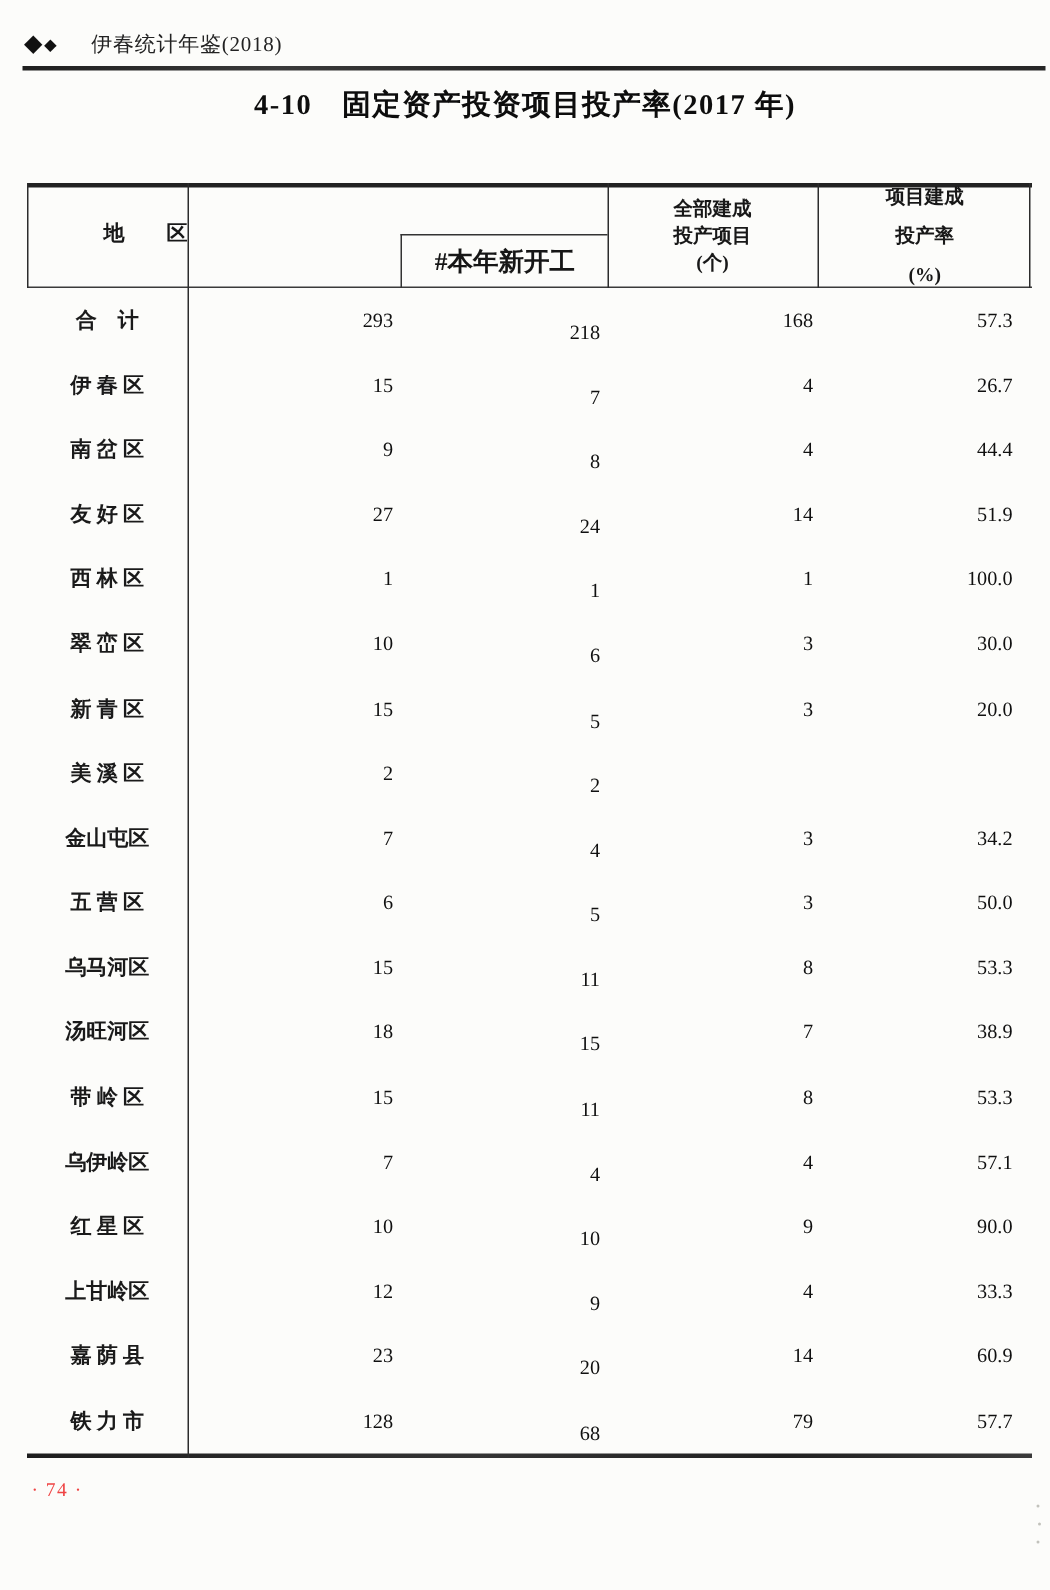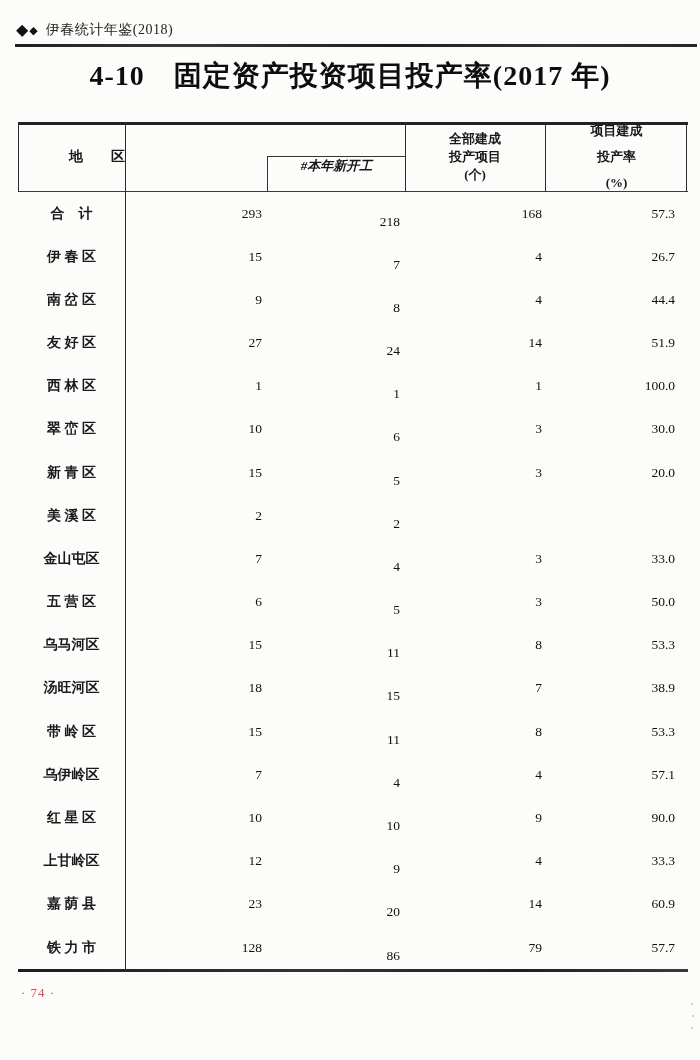--- a/index.html
+++ b/index.html
@@ -4,44 +4,44 @@
 <style>
   html,body{margin:0;padding:0;}
   .page{
     position:relative;width:700px;height:1060px;background:#fcfcfa;
     font-family:"Liberation Serif","DejaVu Serif",serif;color:#161616;overflow:hidden;
   }
   
   .book-header{position:absolute;left:16px;top:19px;height:22px;display:flex;align-items:center;}
   .diamond-lg{font-size:16px;color:#111;line-height:1;}
   .diamond-sm{font-size:11px;color:#111;line-height:1;margin-left:1px;}
-  .book-title{font-size:14px;margin-left:8px;color:#232323;letter-spacing:0.5px;text-align:right;}
+  .book-title{font-size:14px;margin-left:23px;color:#232323;letter-spacing:0.5px;text-align:right;}
   .header-rule{position:absolute;left:15px;top:44px;width:682px;height:3px;
     background:linear-gradient(90deg,#1f1f1f,#3a3a3a 25%,#202020 55%,#333 80%,#262626);}
   
   .page-title{position:absolute;left:0;top:57px;width:100%;text-align:center;
-    font-size:28px;font-weight:700;letter-spacing:1px;color:#0d0d0d;}
+    font-size:19px;font-weight:700;letter-spacing:1px;color:#0d0d0d;}
   
   .table{position:absolute;left:18px;top:122px;width:670px;height:850px;font-size:14px;}
   .t-top{position:absolute;left:0;top:0;width:670px;height:2.5px;background:#222;}
   .t-hbottom{position:absolute;left:0;top:69px;width:670px;height:1.2px;background:#3a3a3a;}
   .t-bottom{position:absolute;left:0;top:847px;width:670px;height:3px;
     background:linear-gradient(90deg,#1d1d1d,#343434 45%,#202020 75%,#3a3a3a);}
   .vline-region{position:absolute;left:107px;top:0;width:1.3px;height:850px;background:#2c2c2c;}
   .hv{position:absolute;top:0;width:1.3px;height:70px;background:#2c2c2c;}
   .hv-left{left:0;}
   .hv-c2{left:387px;}
   .hv-c3{left:527px;}
   .hv-right{left:668px;}
   .hcell{position:absolute;font-weight:600;color:#181818;}
   .region-h{left:0;top:0;width:107px;height:70px;line-height:70px;text-align:right;font-size:14px;}
   .col2-h{left:115px;top:20px;width:160px;height:30px;line-height:30px;text-align:center;font-size:14px;}
   .subbox{position:absolute;left:249px;top:34px;width:138px;height:36px;
     border-top:1.4px solid #333;border-left:1.4px solid #333;box-sizing:border-box;
-    display:flex;align-items:flex-start;justify-content:center;font-size:13px;font-weight:600;font-style:italic;}
+    display:flex;align-items:center;justify-content:center;font-size:17px;font-weight:600;}
   .col3-h{left:387px;top:0;width:140px;height:70px;display:flex;flex-direction:column;
     align-items:center;justify-content:center;font-size:13px;line-height:18px;text-align:center;}
   .col4-h{left:527px;top:0;width:143px;height:70px;display:flex;flex-direction:column;
     align-items:center;justify-content:space-between;font-size:13px;line-height:18px;text-align:center;}
   .tbody{position:absolute;left:0;top:70px;width:670px;height:777px;
     display:flex;flex-direction:column;}
   .row{flex:1;display:flex;align-items:center;}
   .cell{box-sizing:border-box;}
   .cell.region{width:107px;text-align:center;font-size:14px;font-weight:600;color:#1a1a1a;}
   .cell.num{text-align:right;font-size:13.5px;color:#101010;font-weight:500;}
@@ -150,21 +150,21 @@
           <div class="cell num c2">2</div>
           <div class="cell num c3">2</div>
           <div class="cell num c4"></div>
           <div class="cell num c5"></div>
         </div>
         <div class="row">
           <div class="cell region">金山屯区</div>
           <div class="cell num c2">7</div>
           <div class="cell num c3">4</div>
           <div class="cell num c4">3</div>
-          <div class="cell num c5">33.0</div>
+          <div class="cell num c5">34.2</div>
         </div>
         <div class="row">
           <div class="cell region">五 营 区</div>
           <div class="cell num c2">6</div>
           <div class="cell num c3">5</div>
           <div class="cell num c4">3</div>
           <div class="cell num c5">50.0</div>
         </div>
         <div class="row">
           <div class="cell region">乌马河区</div>
@@ -211,21 +211,21 @@
         <div class="row">
           <div class="cell region">嘉 荫 县</div>
           <div class="cell num c2">23</div>
           <div class="cell num c3">20</div>
           <div class="cell num c4">14</div>
           <div class="cell num c5">60.9</div>
         </div>
         <div class="row">
           <div class="cell region">铁 力 市</div>
           <div class="cell num c2">128</div>
-          <div class="cell num c3">86</div>
+          <div class="cell num c3">68</div>
           <div class="cell num c4">79</div>
           <div class="cell num c5">57.7</div>
         </div>
       </div>
   </div>
 
   <div class="page-number">· 74 ·</div>
   <div class="artifact a1"></div>
   <div class="artifact a2"></div>
   <div class="artifact a3"></div>

